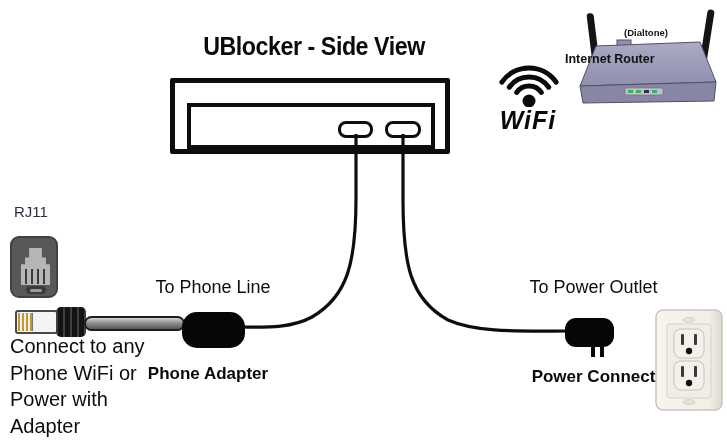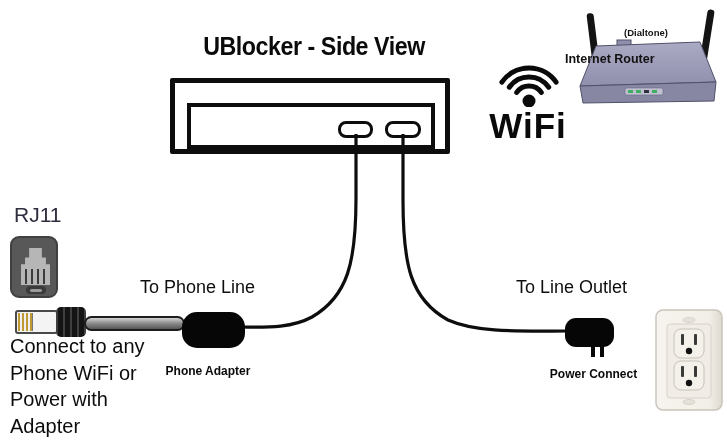--- a/index.html
+++ b/index.html
@@ -14,27 +14,27 @@
   
   .device{left:170px;top:78px;width:280px;height:76px;border:5px solid #0d0d0d;background:#fff;box-sizing:border-box;border-radius:2px;}
   .device-inner{left:12px;top:20px;width:248px;height:46px;border:4px solid #0d0d0d;box-sizing:border-box;}
   .port{height:17px;border:3px solid #0d0d0d;border-radius:8px;background:#fff;box-sizing:border-box;top:38px;}
   .port1{left:163px;width:35px;}
   .port2{left:210px;width:36px;}
   
   .cables{left:0;top:0;width:727px;height:442px;pointer-events:none;}
   
   .wifi{left:486px;top:61px;width:84px;height:74px;text-align:center;}
-  .wifi-label{font-size:35px;font-weight:bold;letter-spacing:1px;color:#0a0a0a;margin-top:-3px;line-height:1;}
+  .wifi-label{font-size:25px;font-weight:bold;letter-spacing:1px;color:#0a0a0a;margin-top:-3px;line-height:1;font-style:italic;}
   
   .router{left:565px;top:5px;width:162px;height:106px;}
   .router-title{left:0;top:7px;width:100%;text-align:left;font-weight:bold;font-size:12.5px;color:#111;margin-top:40px;}
   .router-sub{left:0;top:22px;width:100%;text-align:center;font-weight:bold;font-size:9.5px;color:#111;}
   
-  .rj11-label{left:14px;top:203px;font-size:21px;font-weight:500;color:#2d2d3e;}
+  .rj11-label{left:14px;top:203px;font-size:15px;font-weight:500;color:#2d2d3e;}
   .jack{left:10px;top:236px;width:48px;height:62px;background:#585858;border:2px solid #404040;border-radius:9px;box-sizing:border-box;}
   .jack-face{left:9px;top:10px;width:29px;height:37px;background:#b6b6b6;
     clip-path:polygon(0 100%,0 44%,14% 44%,14% 26%,28% 26%,28% 0,72% 0,72% 26%,86% 26%,86% 44%,100% 44%,100% 100%);}
   .jack-teeth{left:13px;top:31px;width:22px;height:15px;background:repeating-linear-gradient(90deg,#3c3c3c 0 2px,rgba(0,0,0,0) 2px 6px);}
   .jack-slot{left:14px;top:48px;width:20px;height:8px;background:#3a3a3a;border-radius:4px;}
   .jack-slot-in{left:4px;top:2.5px;width:12px;height:3px;background:#9a9a9a;border-radius:2px;}
   
   .rj-conn{left:15px;top:310px;width:43px;height:24px;background:#f4f4f4;border:2px solid #4a4a4a;border-radius:3px;box-sizing:border-box;}
   .rj-pins{left:1px;top:1px;width:14px;height:18px;border-right:1px solid #777;
     background:repeating-linear-gradient(90deg,#bf9a34 0 2px,#efefef 2px 4px);}
@@ -43,24 +43,24 @@
   .phone-cord{left:84px;top:316px;width:101px;height:15px;border:2px solid #1d1d1d;border-radius:8px;box-sizing:border-box;
     background:linear-gradient(#d4d4d4,#8f8f8f 45%,#565656);}
   .phone-adapter{left:182px;top:312px;width:63px;height:36px;background:#060606;border-radius:15px;}
   
   .power-adapter{left:565px;top:318px;width:49px;height:29px;background:#060606;border-radius:11px;}
   .prong{top:346px;width:4px;height:11px;background:#060606;}
   .prong1{left:591px;} .prong2{left:600px;}
   
   .outlet{left:655px;top:308px;width:70px;height:104px;}
   
-  .lbl{font-size:18px;color:#0e0e0e;text-align:left;font-weight:500;}
+  .lbl{font-size:18px;color:#0e0e0e;text-align:center;font-weight:500;}
   .to-phone{left:140px;top:277px;width:146px;}
   .to-power{left:516px;top:277px;width:155px;}
-  .adapter-lbl{font-weight:bold;font-size:12px;color:#0a0a0a;text-align:center;}
+  .adapter-lbl{font-weight:bold;font-size:17px;color:#0a0a0a;text-align:center;}
   .phone-adapter-lbl{left:142px;top:364px;width:132px;}
   .power-adapter-lbl{left:521px;top:367px;width:145px;}
   .note{left:10px;top:333px;font-size:20px;font-weight:500;line-height:26.5px;color:#0c0c0c;}
 </style>
 </head>
 <body>
 
 <div id="canvas">
 
   <div class="abs title">UBlocker - Side View</div>
@@ -150,21 +150,21 @@
     <g>
       <rect x="19" y="53" width="30" height="29" rx="7" fill="#f4f1ea" stroke="#c6c2b9" stroke-width="1"></rect>
       <rect x="26" y="58" width="3" height="11" rx="1" fill="#3a3a3a"></rect>
       <rect x="39" y="58" width="3" height="11" rx="1" fill="#3a3a3a"></rect>
       <circle cx="34" cy="75" r="3.2" fill="#111"></circle>
     </g>
   </svg>
 
   <div class="abs lbl to-phone">To Phone Line</div>
   <div class="abs adapter-lbl phone-adapter-lbl">Phone Adapter</div>
-  <div class="abs lbl to-power">To Line Outlet</div>
+  <div class="abs lbl to-power">To Power Outlet</div>
   <div class="abs adapter-lbl power-adapter-lbl">Power Connect</div>
 
   <div class="abs note">
     <div>Connect to any</div>
     <div>Phone WiFi or</div>
     <div>Power with</div>
     <div>Adapter</div>
   </div>
 
 </div>

